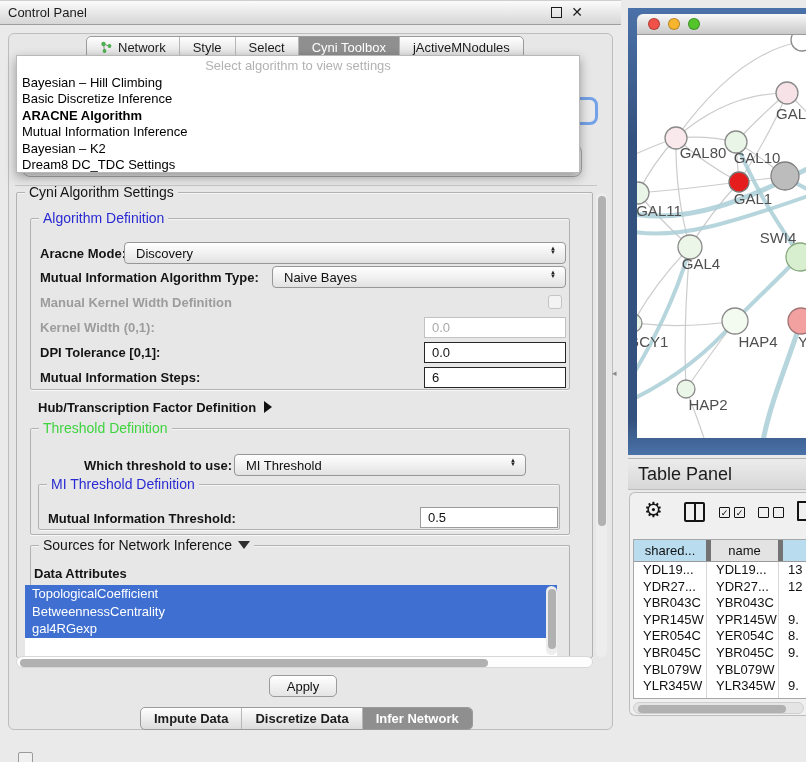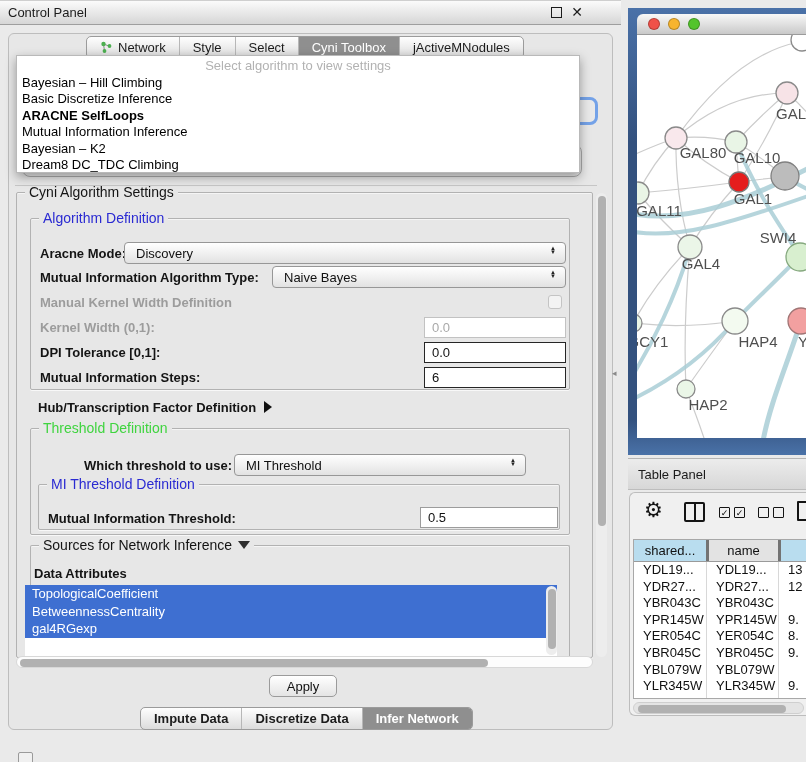--- a/index.html
+++ b/index.html
@@ -77,37 +77,37 @@
     background:linear-gradient(180deg,#4a71a8 0%, #33517e 30%, #33517e 92%, #4a72a8 100%); }
   #net-titlebar { position:absolute; left:9px; top:6px; width:169px; height:21px;
     background:linear-gradient(#f8f8f8,#c9c9c9); border-top-left-radius:6px; border-bottom:1px solid #9b9b9b;
     display:flex; align-items:center; padding-left:11px; gap:8px; }
   .tl { width:12px; height:12px; border-radius:50%; border:1px solid rgba(0,0,0,.25); }
   #net-canvas { position:absolute; left:9px; top:27px; width:169px; height:403px; background:#fff; overflow:hidden; }
 
   
   #tp-titlebar { left:628px; top:458px; width:178px; height:32px;
     background:linear-gradient(#ececec,#d7d7d7); border-top:1px solid #b5b5b5; border-bottom:1px solid #bdbdbd;
-    display:flex; align-items:center; padding-left:10px; font-size:13px; color:#1b1b1b; }
+    display:flex; align-items:center; padding-left:10px; font-size:18px; color:#1b1b1b; }
   #tp-body { left:629px; top:492px; width:177px; height:224px; background:#f0f0f0;
     border:1px solid #bdbdbd; border-right:none; border-radius:6px 0 0 6px; overflow:hidden; }
   .tp-ico { position:absolute; color:#141414; }
   .split-ico { width:21px; height:20px; border:2.2px solid #141414; border-radius:2px; }
   .split-ico::after { content:""; position:absolute; left:8px; top:0; width:2.2px; height:100%; background:#141414; }
   .cb-sm { position:absolute; width:11px; height:11px; border:1.6px solid #141414; border-radius:1px; font-size:9px; line-height:10px; text-align:center; font-weight:bold; }
   .doc-ico { width:16px; height:20px; border:2.2px solid #141414; border-radius:1px; }
 
   #tbl { position:absolute; left:3px; top:46px; width:174px; height:160px; background:#fff; border:1px solid #a8a8a8; border-right:none; overflow:hidden; font-size:13px; }
   .tr { display:flex; height:16.6px; line-height:16.6px; }
   .tr.head { height:22px; line-height:22px; border-bottom:1px solid #9a9a9a; }
   .td { overflow:hidden; white-space:nowrap; padding-left:9px; color:#111; }
   .td.c1 { width:72px; }
   .td.c2 { width:72px; border-left:1px solid #d8d8d8; }
   .td.c3 { flex:1; border-left:1px solid #d8d8d8; }
-  .tr.head .td { text-align:center; padding-left:0; border-left:3px solid #737373; }
+  .tr.head .td { text-align:center; padding-left:0; border-left:5px solid #737373; }
   .tr.head .td:first-child { border-left:none; }
   .hd-blue { background:#b9ddef; }
   .hd-gray { background:#e3e3e3; }
 
   .mini-sq { left:18px; top:752px; width:15px; height:12px; border:1px solid #9a9a9a; background:#f0f0f0; border-radius:2px; }
   .divider-arrow { left:612px; top:368px; font-size:9px; color:#8a8a8a; }
 </style>
 </head>
 <body>
 
@@ -147,24 +147,24 @@
   </div>
 
 <div class="abs frag-ring"></div>
 <div class="abs frag-combo"></div>
 <div class="abs frag-line"></div>
 
 <div class="abs" id="algo-popup">
   <div class="ph">Select algorithm to view settings</div>
 <div class="it">Bayesian – Hill Climbing</div>
     <div class="it">Basic Discretize Inference</div>
-    <div class="it b">ARACNE SelfLoops</div>
+    <div class="it b">ARACNE Algorithm</div>
     <div class="it">Mutual Information Inference</div>
     <div class="it">Bayesian – K2</div>
-    <div class="it">Dream8 DC_TDC Climbing</div>
+    <div class="it">Dream8 DC_TDC Settings</div>
   </div>
 
 <div class="group" style="left:16px; top:192px; width:577px; height:466px;">
   <span class="gtitle t-black">Cyni Algorithm Settings</span>
 </div>
 
 <div class="group" style="left:30px; top:218px; width:540px; height:172px;">
   <span class="gtitle t-blue">Algorithm Definition</span>
 </div>
 

